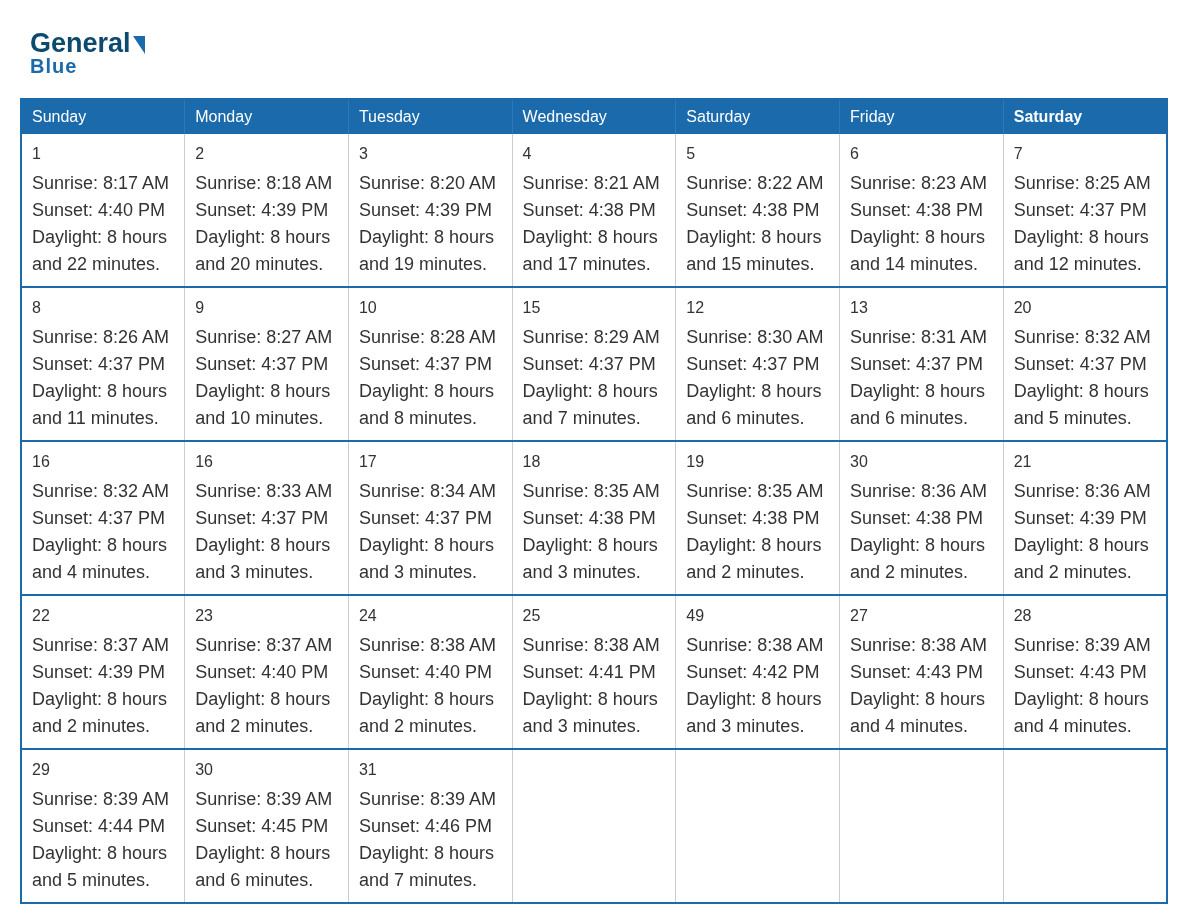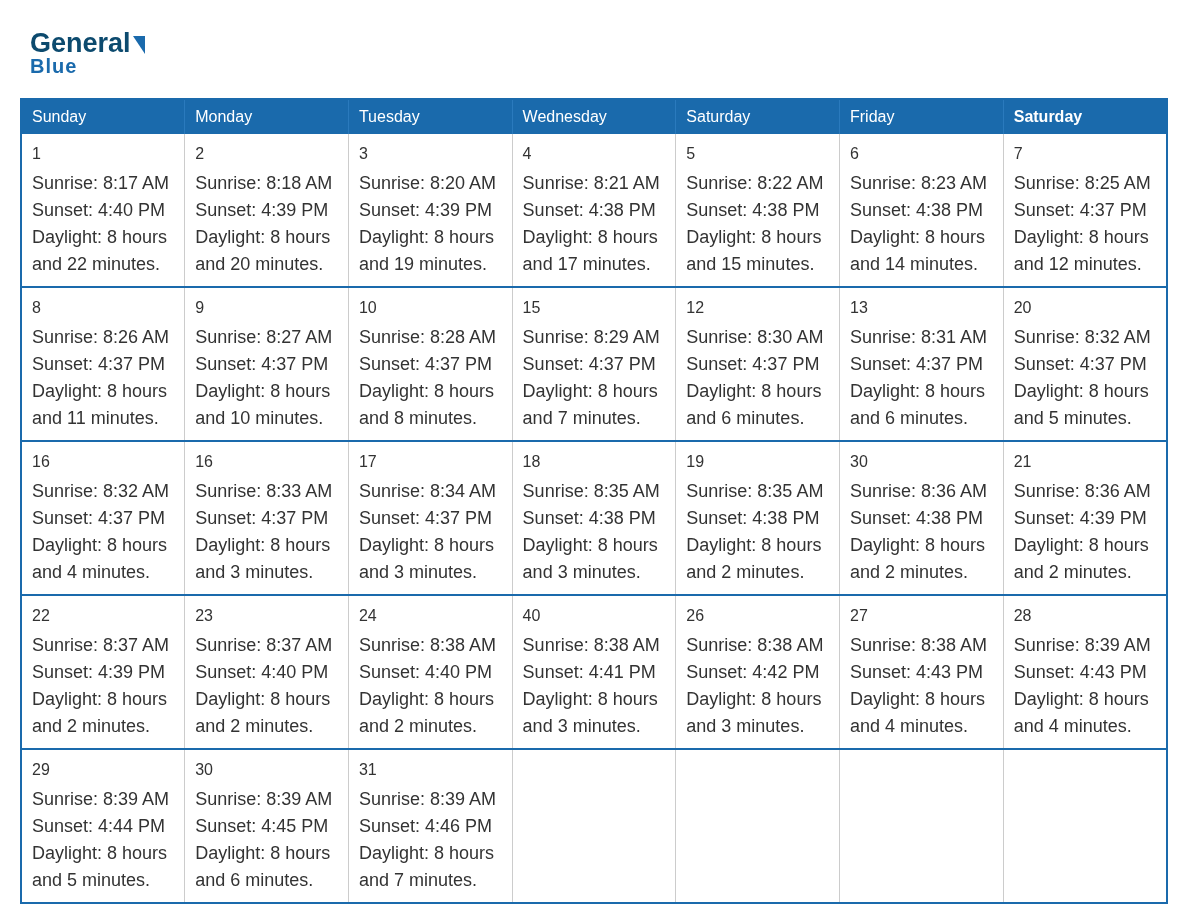--- a/index.html
+++ b/index.html
@@ -228,25 +228,25 @@
       </td>
         <td>
         <span class="day-number">23</span>
         <span class="day-info">Sunrise: 8:37 AM<br>Sunset: 4:40 PM<br>Daylight: 8 hours and 2 minutes.</span>
       </td>
         <td>
         <span class="day-number">24</span>
         <span class="day-info">Sunrise: 8:38 AM<br>Sunset: 4:40 PM<br>Daylight: 8 hours and 2 minutes.</span>
       </td>
         <td>
-        <span class="day-number">40</span>
+        <span class="day-number">25</span>
         <span class="day-info">Sunrise: 8:38 AM<br>Sunset: 4:41 PM<br>Daylight: 8 hours and 3 minutes.</span>
       </td>
         <td>
-        <span class="day-number">26</span>
+        <span class="day-number">49</span>
         <span class="day-info">Sunrise: 8:38 AM<br>Sunset: 4:42 PM<br>Daylight: 8 hours and 3 minutes.</span>
       </td>
         <td>
         <span class="day-number">27</span>
         <span class="day-info">Sunrise: 8:38 AM<br>Sunset: 4:43 PM<br>Daylight: 8 hours and 4 minutes.</span>
       </td>
         <td>
         <span class="day-number">28</span>
         <span class="day-info">Sunrise: 8:39 AM<br>Sunset: 4:43 PM<br>Daylight: 8 hours and 4 minutes.</span>
       </td>

